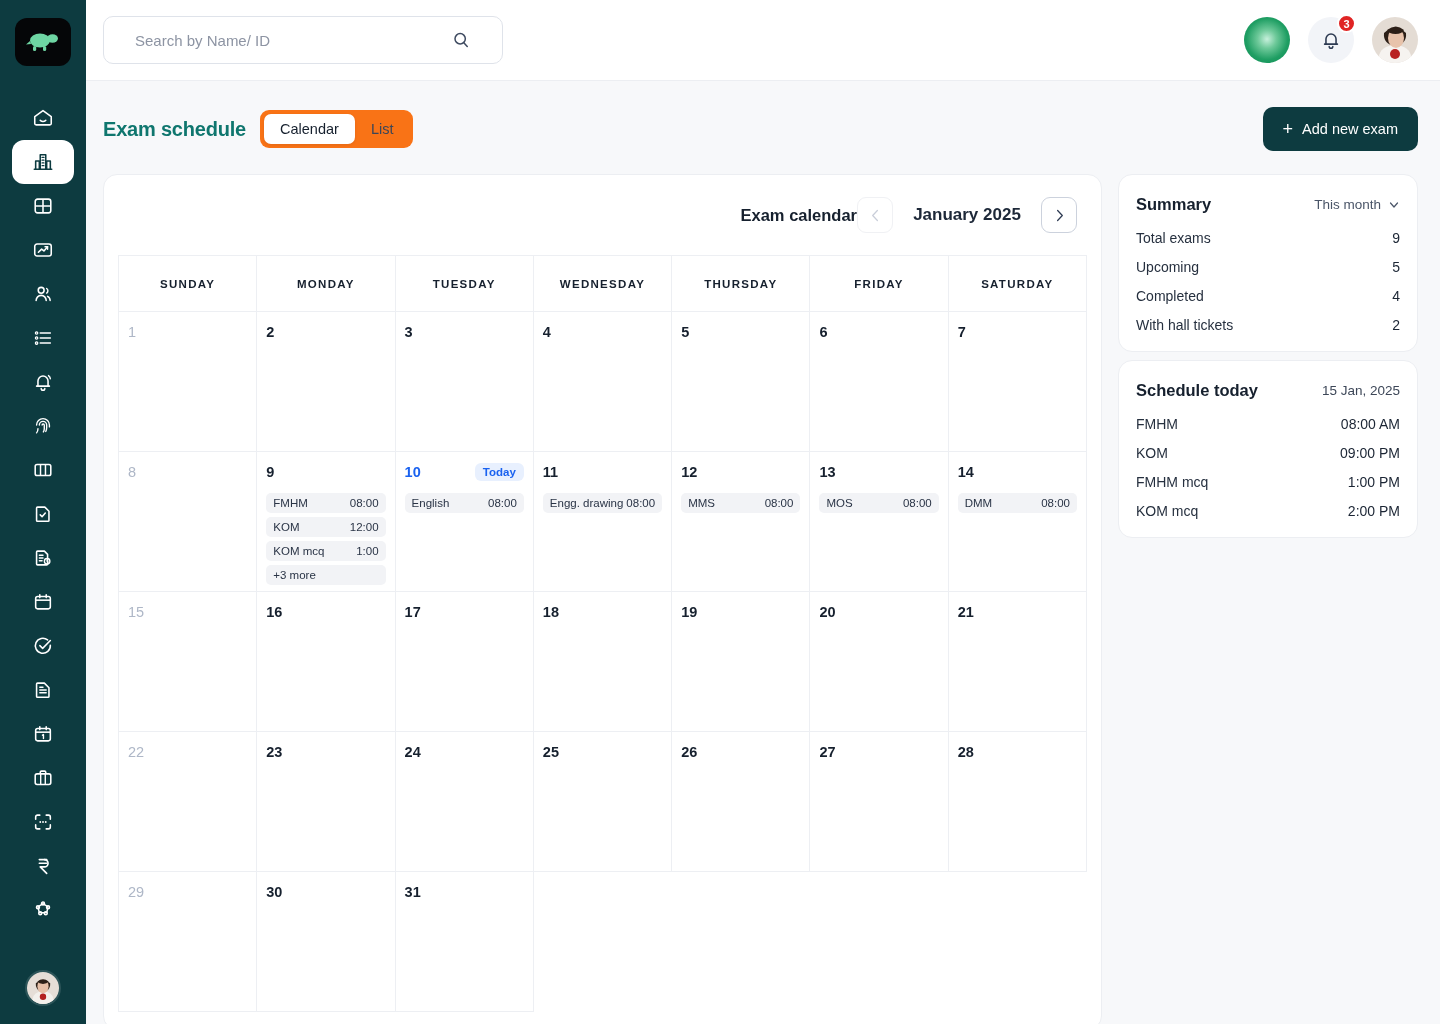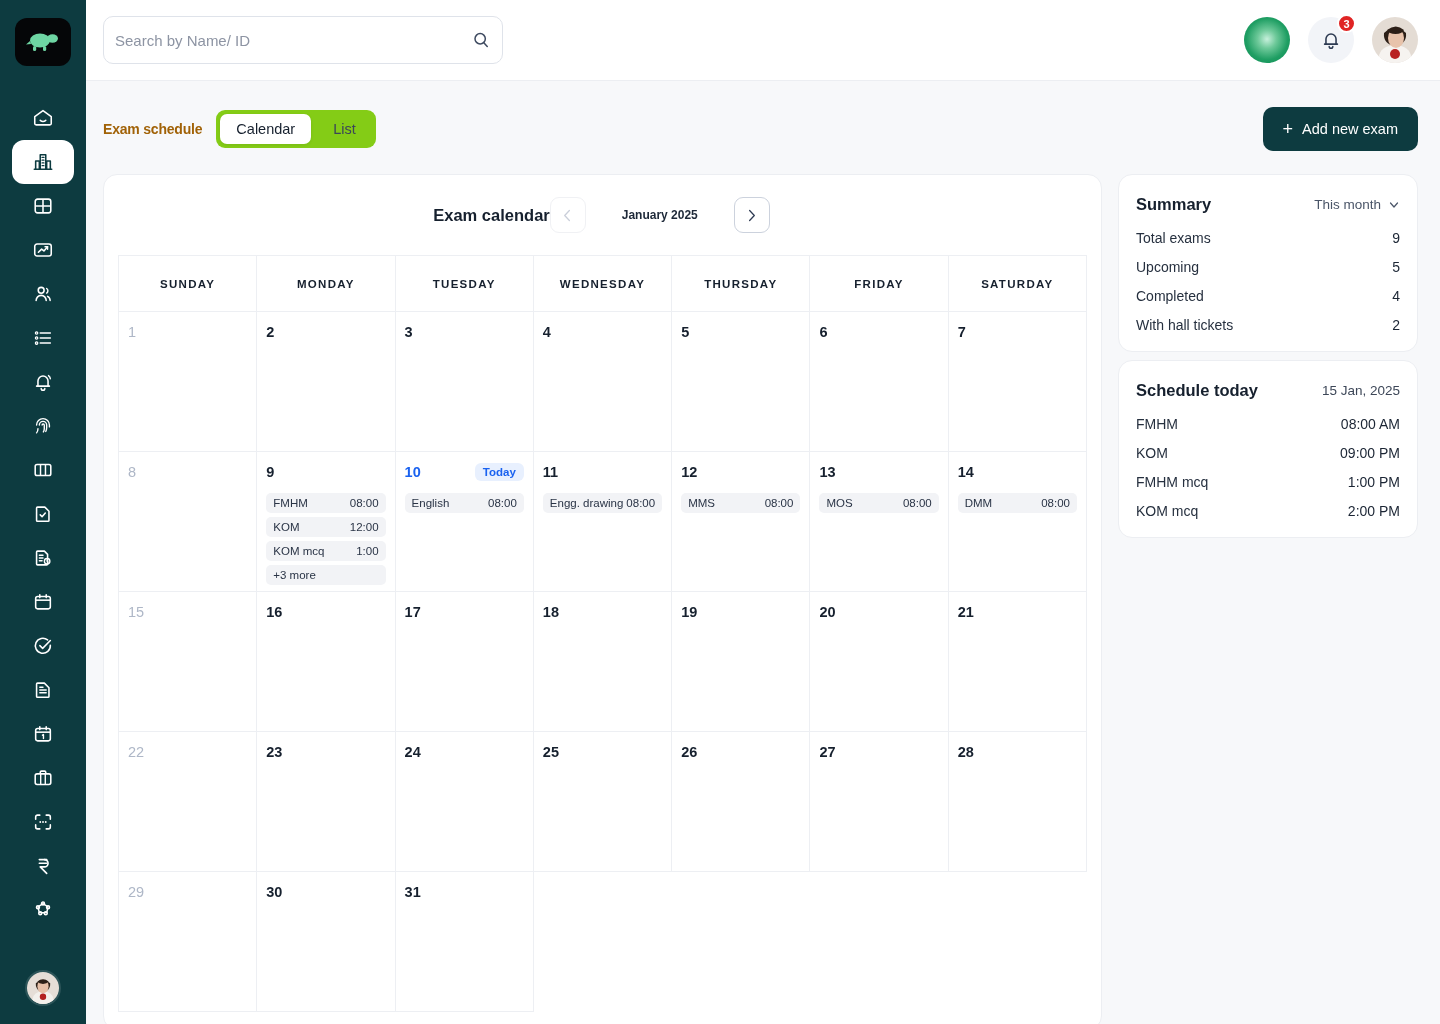--- a/index.html
+++ b/index.html
@@ -45,21 +45,21 @@
   .main { flex: 1; display: flex; flex-direction: column; background: #f7f8fa; height: 1024px; }
 
   .topbar {
     height: 81px; min-height: 81px; background: #ffffff;
     border-bottom: 1px solid #eceef2;
     display: flex; align-items: center; justify-content: space-between;
     padding: 0 45px 0 17px;
   }
   .search-wrap {
     width: 400px; height: 48px; border: 1px solid #dfe3ea; border-radius: 10px;
-    display: flex; align-items: center; padding: 0 11px; background: #fff;
+    display: flex; align-items: center; padding: 0 31px; background: #fff;
   }
   .search-wrap input {
     flex: 1; border: none; outline: none; font-size: 15px;
     font-family: "Liberation Sans", sans-serif; color: #1f2a3d; background: transparent;
   }
   .search-wrap input::placeholder { color: #8d94a3; }
   .search-icon { width: 20px; height: 20px; flex-shrink: 0; }
   .search-icon circle, .search-icon line { stroke: #3e4a60; }
 
   .topbar-right { display: flex; align-items: center; gap: 18px; }
@@ -81,23 +81,23 @@
     border: 2px solid #fff;
   }
   .avatar-top { width: 46px; height: 46px; border-radius: 50%; overflow: hidden; cursor: pointer; }
 
   
   .page-head {
     display: flex; align-items: center; justify-content: space-between;
     padding: 26px 45px 0 17px;
   }
   .page-head-left { display: flex; align-items: center; gap: 14px; }
-  .page-title { font-size: 14px; font-weight: bold; color: #a16207; letter-spacing: -.2px; }
+  .page-title { font-size: 20px; font-weight: bold; color: #0f766e; letter-spacing: -.2px; }
   .segmented {
-    display: flex; background: #84cc16; border-radius: 9px; padding: 4px; gap: 6px;
+    display: flex; background: #f97316; border-radius: 9px; padding: 4px; gap: 0;
   }
   .seg-btn {
     padding: 7px 16px; border-radius: 7px; font-size: 14.5px; color: #3c4658;
     cursor: pointer; border: none; background: transparent;
     font-family: "Liberation Sans", sans-serif;
   }
   .seg-btn.active { background: #ffffff; color: #16202e; box-shadow: 0 1px 3px rgba(16,24,40,.10); }
   .add-btn {
     background: #0d3b40; color: #fff; border: none; border-radius: 10px;
     height: 44px; padding: 0 20px; font-size: 14.5px; cursor: pointer;
@@ -106,33 +106,33 @@
   }
   .add-btn .plus { font-size: 18px; line-height: 1; font-weight: 400; }
 
   
   .content { display: flex; gap: 16px; padding: 23px 45px 0 17px; flex: 1; align-items: flex-start; }
 
   .cal-card {
     background: #fff; border-radius: 14px; border: 1px solid #eceef2;
     width: 999px; padding: 22px 14px 17px 14px;
   }
-  .cal-head { display: flex; align-items: center; justify-content: center; padding: 0 10px 0 8px; }
+  .cal-head { display: flex; align-items: center; justify-content: flex-end; padding: 0 10px 0 8px; }
   .cal-title { font-size: 16.5px; font-weight: bold; color: #16202e; }
   .cal-nav { display: flex; align-items: center; gap: 14px; }
   .nav-btn {
     width: 36px; height: 36px; border-radius: 9px; background: #fff;
     display: flex; align-items: center; justify-content: center; cursor: pointer;
   }
   .nav-btn.prev { border: 1px solid #f0f1f4; }
   .nav-btn.next { border: 1px solid #ccd2dd; }
   .nav-btn svg { width: 15px; height: 15px; }
   .nav-btn.prev svg * { stroke: #c9ced9; }
   .nav-btn.next svg * { stroke: #2d3a52; }
-  .cal-month { font-size: 12px; font-weight: bold; color: #1d2838; min-width: 120px; text-align: center; }
+  .cal-month { font-size: 17px; font-weight: bold; color: #1d2838; min-width: 120px; text-align: center; }
 
   table.cal { border-collapse: collapse; width: 100%; margin-top: 22px; table-layout: fixed; }
   table.cal th {
     height: 56px; font-size: 11.5px; letter-spacing: 1.3px; font-weight: bold;
     color: #16202e; border: 1px solid #edeff3; text-align: center;
   }
   table.cal td {
     height: 140px; vertical-align: top; border: 1px solid #edeff3; padding: 10px 9px 6px 9px;
   }
   table.cal td.empty { border: none; }

